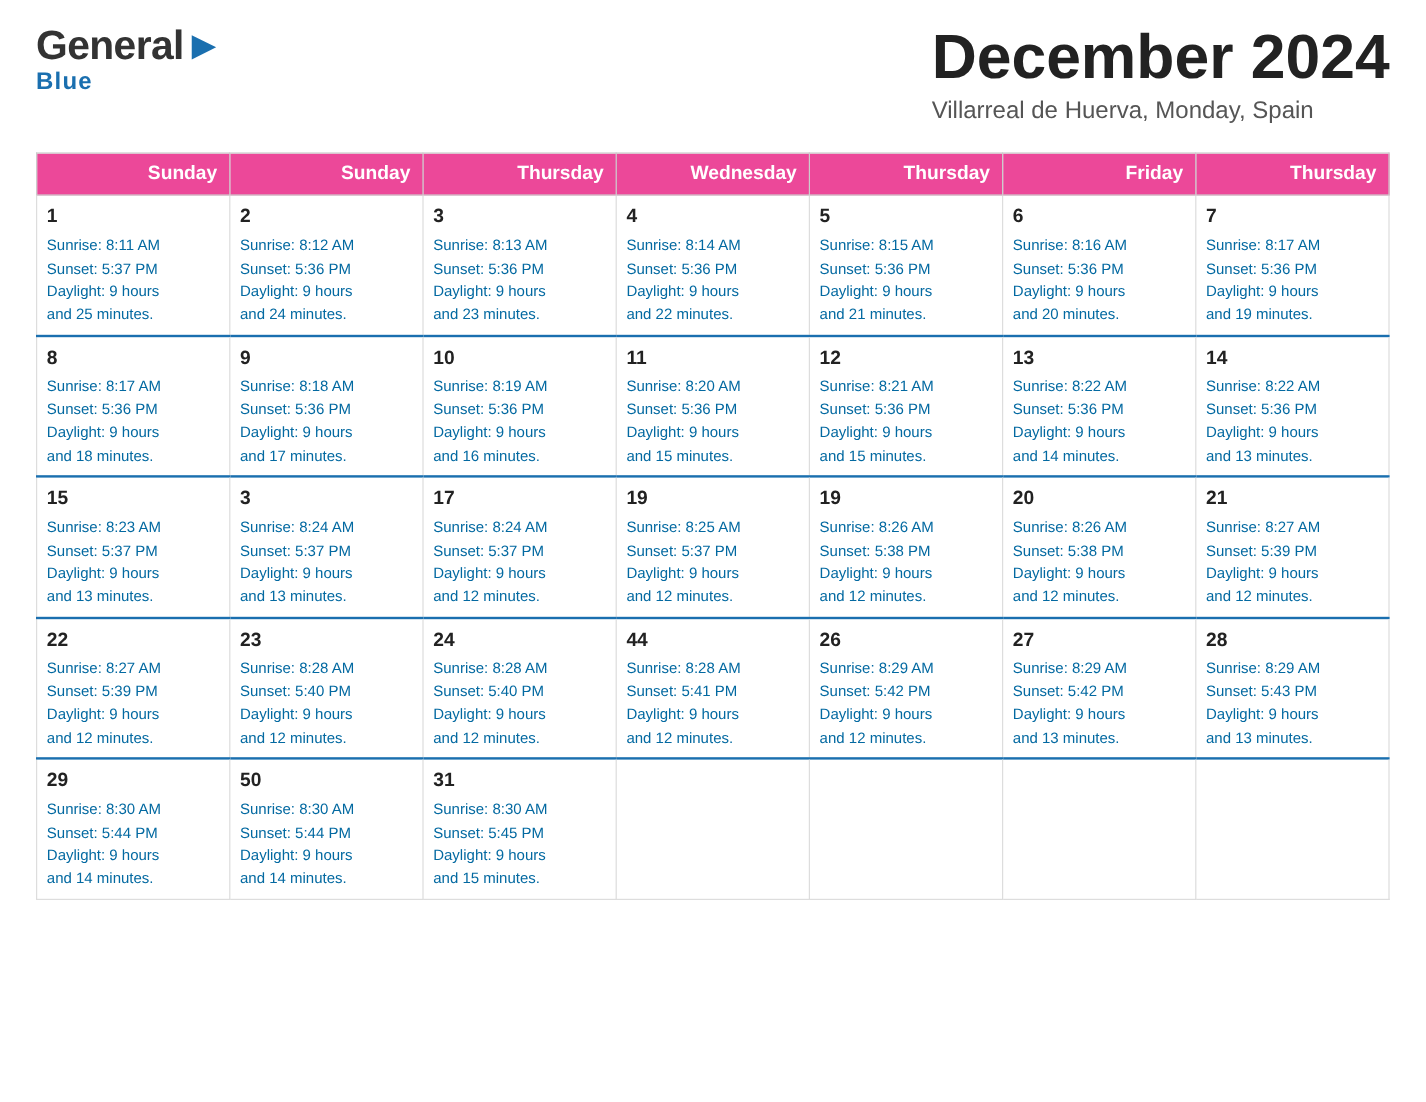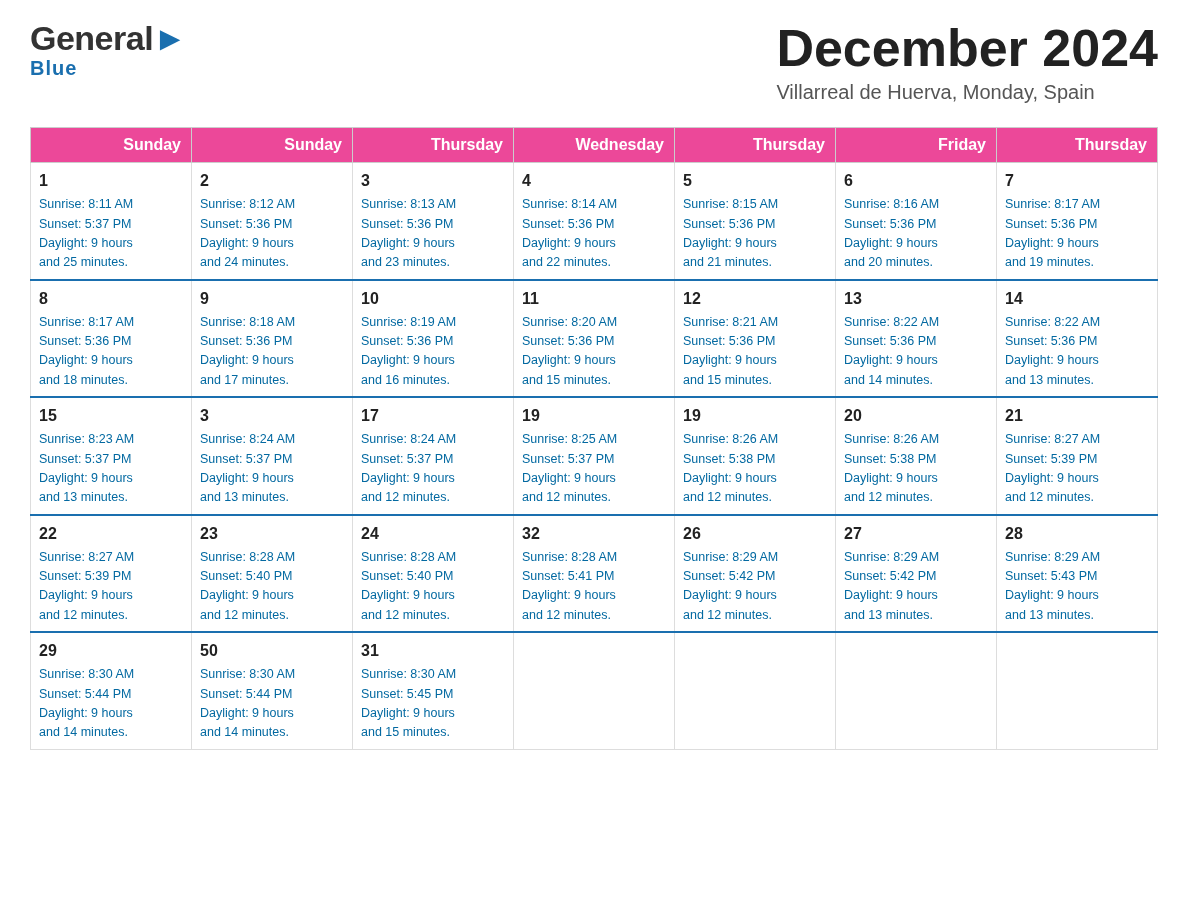--- a/index.html
+++ b/index.html
@@ -336,21 +336,21 @@
         <td>
         <span class="day-number">24</span>
         <div class="cell-content">
           Sunrise: 8:28 AM<br>
           Sunset: 5:40 PM<br>
           Daylight: 9 hours<br>
           and 12 minutes.
         </div>
       </td>
         <td>
-        <span class="day-number">32</span>
+        <span class="day-number">44</span>
         <div class="cell-content">
           Sunrise: 8:28 AM<br>
           Sunset: 5:41 PM<br>
           Daylight: 9 hours<br>
           and 12 minutes.
         </div>
       </td>
         <td>
         <span class="day-number">26</span>
         <div class="cell-content">

